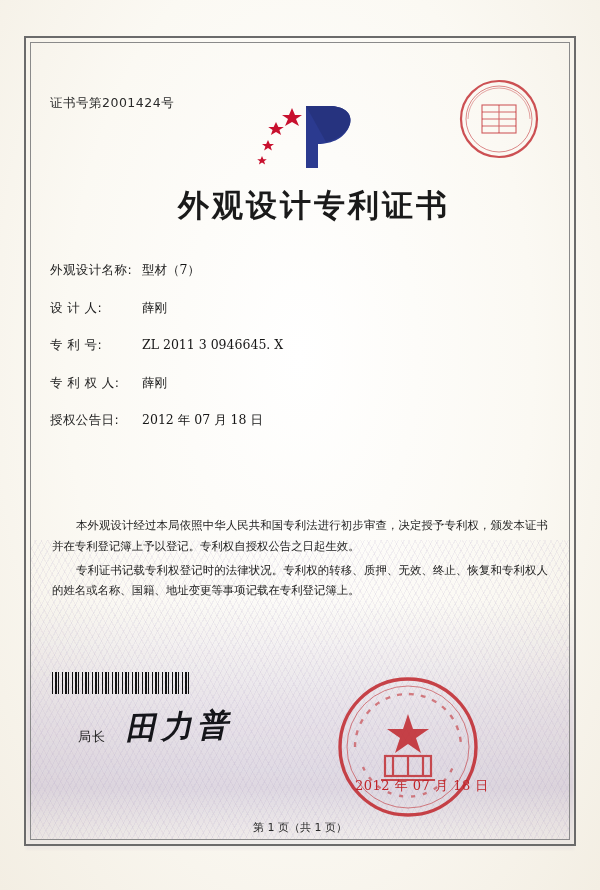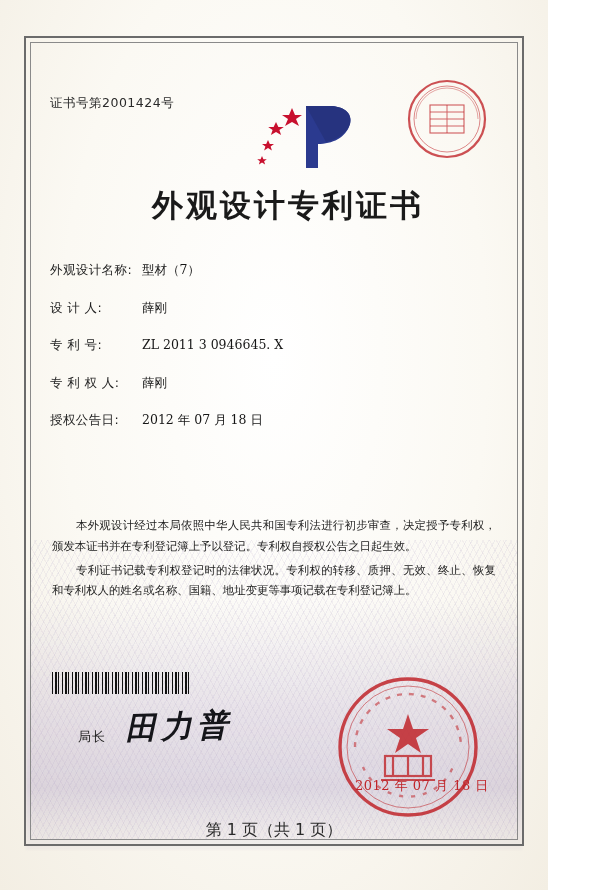--- a/index.html
+++ b/index.html
@@ -10,21 +10,21 @@
   body {
     width: 600px;
     height: 890px;
     font-family: "DejaVu Sans", sans-serif;
     overflow: hidden;
   }
 
   
   .page {
     position: relative;
-    width: 548px;
+    width: 600px;
     height: 890px;
     background: #fdfcf8;
     overflow: hidden;
   }
 
   
   .paper-tint {
     position: absolute;
     inset: 0;
     background:
@@ -212,21 +212,21 @@
     letter-spacing: .5px;
   }
 
   
   .page-footer {
     position: absolute;
     left: 0;
     right: 0;
     top: 820px;
     text-align: center;
-    font-size: 16px;
+    font-size: 11px;
     color: #2a2a2a;
   }
 </style>
 </head>
 <body>
 
 <div class="page">
 
   <div class="paper-tint"></div>
   <div class="guilloche"></div>

